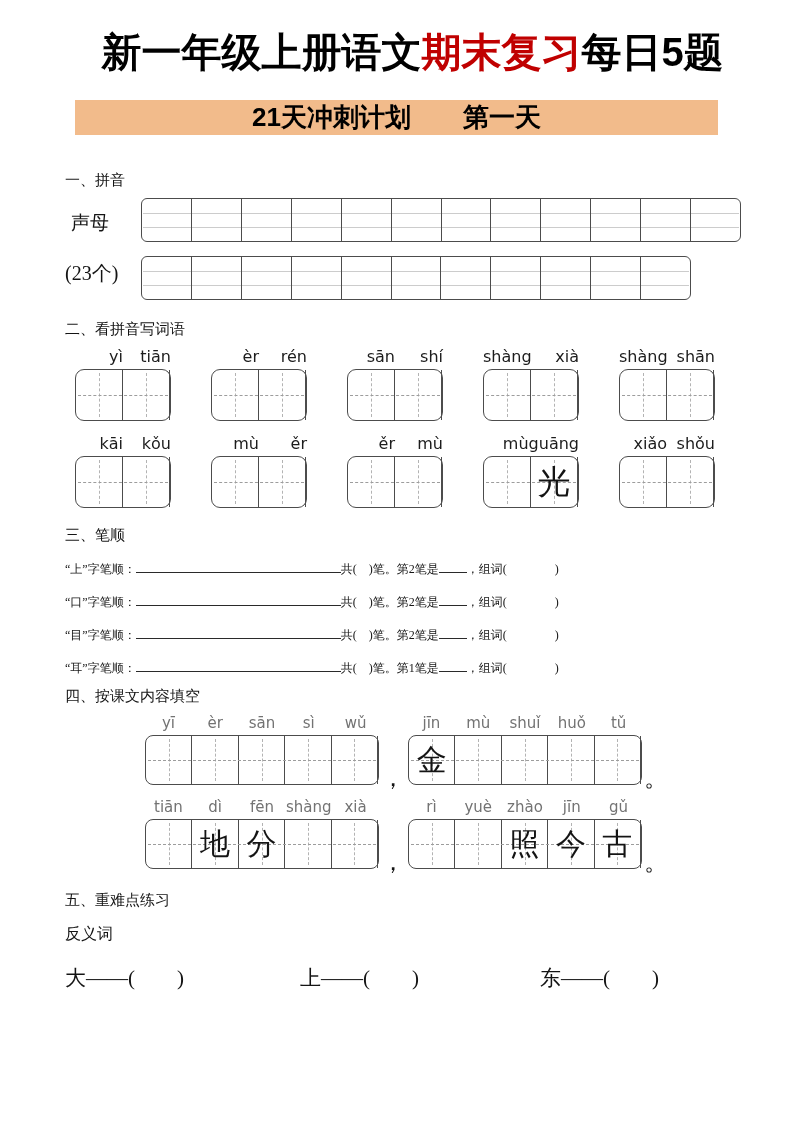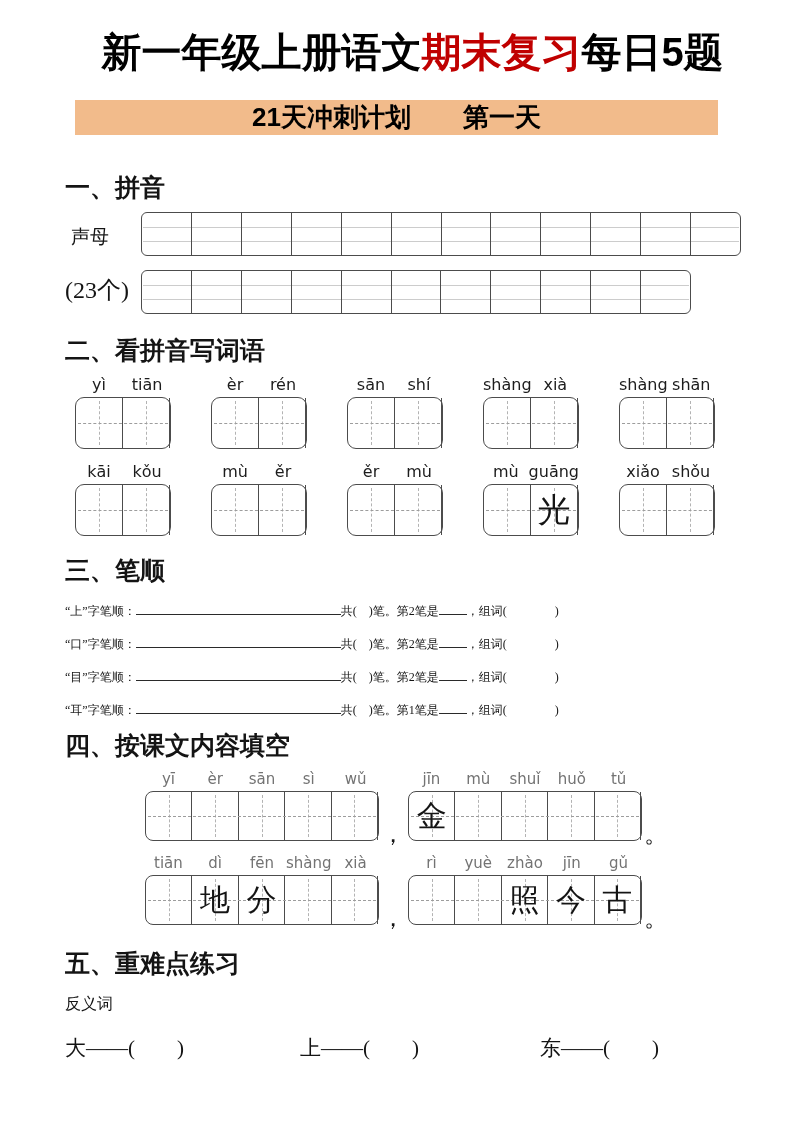--- a/index.html
+++ b/index.html
@@ -18,44 +18,44 @@
   .title .hl { color:#c00000; }
   
   .banner {
     margin:26px 75px 0 75px; height:35px; background:#f2bb8b;
     display:flex; align-items:center; justify-content:center;
     font-family:"Liberation Sans", sans-serif; font-weight:bold;
     font-size:26px; color:#000;
   }
   .bgap { display:inline-block; width:52px; }
   .content { padding:0 52px 0 65px; }
-  .s-heading { font-size:25px; font-weight:bold; margin:0; }
+  .s-heading { font-size:15px; font-weight:normal; margin:0; }
   .mt-s1 { margin-top:36px; }
   
   .s1-body { display:flex; margin-top:8px;justify-content:space-between; }
   .s1-labels { width:76px; flex:none; font-size:19px; }
   .s1-labels .l1 { margin-top:12px; margin-left:6px; }
-  .s1-labels .l2 { margin-top:24px; margin-left:0px; font-size:24px; }
+  .s1-labels .l2 { margin-top:24px; margin-left:0px; font-size:20px; }
   .prow {
     position:relative; display:flex; height:44px; box-sizing:border-box;
     border:1.6px solid #4c4c4c; border-radius:6px; background:#fff;
   }
   .prow.r1 { width:600px; }
   .prow.r2 { width:550px; margin-top:14px; }
   .pcell { flex:1; border-right:1.4px solid #4c4c4c; position:relative; }
   .pcell:last-child { border-right:none; }
   .gline { position:absolute; left:1px; right:1px; border-top:1px solid #cccccc; }
   .g1 { top:33%; } .g2 { top:66%; }
   
   .mt-s2 { margin-top:20px; }
   .word-row { display:flex; gap:40px; margin:8px 0 0 10px; }
   .word-row.second { margin-top:13px; }
   .word-unit { width:96px; flex:none; }
   .pin2 { display:flex; height:22px; font-family:"DejaVu Sans", sans-serif; font-size:16px; color:#1c1c1c; }
-  .pin2 span { flex:1; text-align:center; white-space:nowrap; }
+  .pin2 span { flex:1; text-align:right; white-space:nowrap; }
   .tzg {
     position:relative; display:flex; height:52px; box-sizing:border-box;
     border:1.7px solid #4c4c4c; border-radius:9px; background:#fff;
   }
   .tcell { flex:1; position:relative; border-right:1.6px solid #4c4c4c;
            display:flex; align-items:center; justify-content:center; }
   .tcell:last-child { border-right:none; }
   .tcell::before { content:""; position:absolute; left:50%; top:3px; bottom:3px;
                    border-left:1.2px dashed #b3b3b3; }
   .hline { position:absolute; left:2px; right:2px; top:50%;

